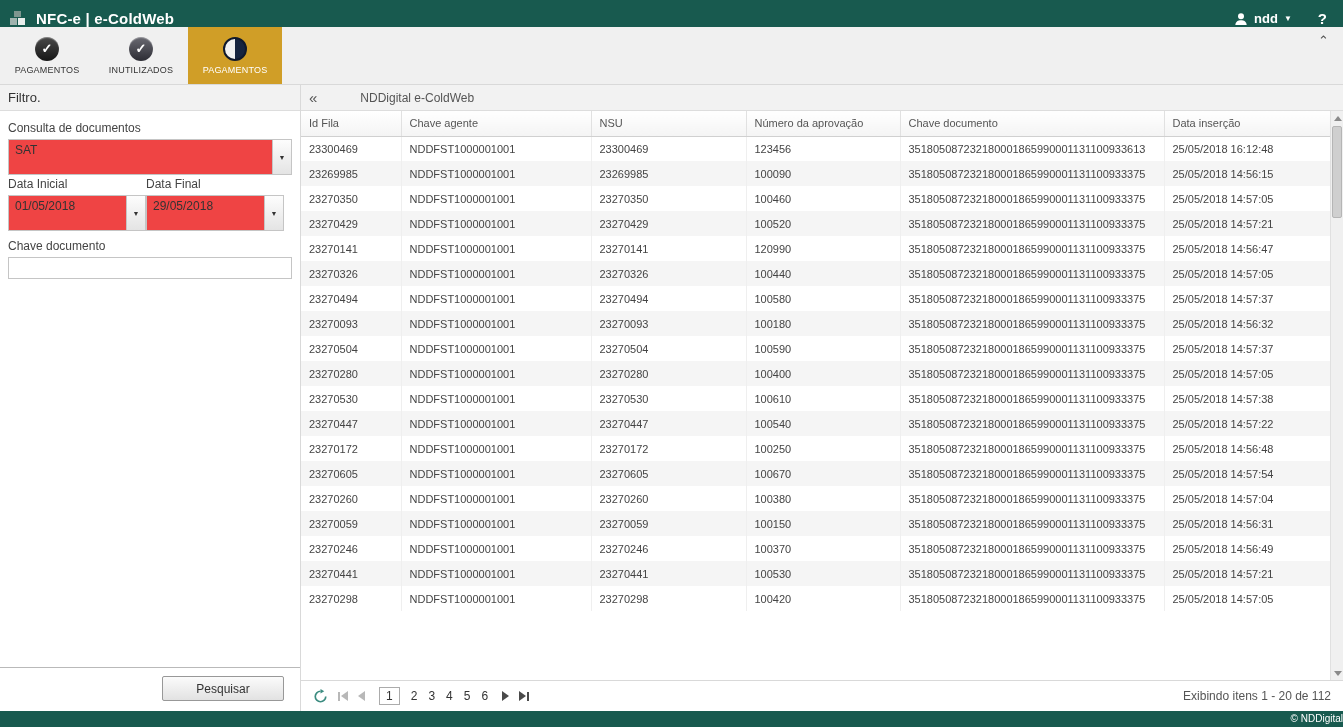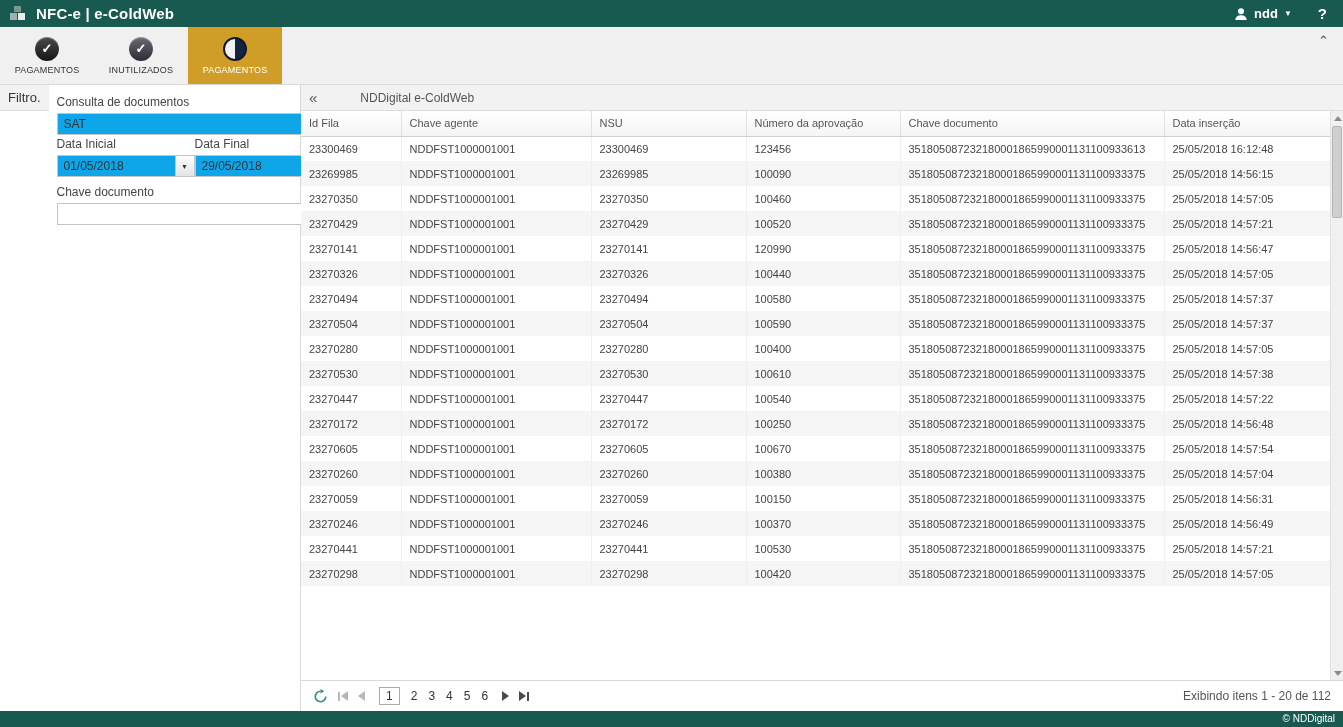--- a/index.html
+++ b/index.html
@@ -1,19 +1,19 @@
 <!DOCTYPE html>
 <html><head>
 <meta charset="utf-8">
 <style>
   * { margin:0; padding:0; box-sizing:border-box; }
   html,body { width:1343px; height:727px; overflow:hidden; font-family:"Liberation Sans", sans-serif; background:#fff; }
 
   
-  .topbar { height:27px; background:#185a4f; display:flex; align-items:center; padding:0 10px; color:#fff; }
+  .topbar { height:27px; background:#185a4f; display:flex; align-items:flex-end; padding:0 10px; color:#fff; }
   .logo { width:18px; height:16px; position:relative; margin-right:8px; }
   .logo i { position:absolute; background:#cfd8d5; }
   .logo i:nth-child(1){ left:0; top:7px; width:7px; height:7px; background:#9fb3ae;}
   .logo i:nth-child(2){ left:8px; top:7px; width:7px; height:7px; background:#e8eeec;}
   .logo i:nth-child(3){ left:4px; top:0; width:7px; height:6px; background:#7d968f;}
   .app-title { font-size:15px; font-weight:bold; letter-spacing:.2px; }
   .topbar-right { margin-left:auto; display:flex; align-items:center; gap:8px; }
   .user-chip { display:flex; align-items:center; gap:6px; cursor:pointer; }
   .user-name { font-size:13px; font-weight:bold; }
   .caret { font-size:8px; line-height:1; }
@@ -29,27 +29,27 @@
            display:flex; align-items:center; justify-content:center; font-size:13px; font-weight:bold;
            box-shadow:inset 0 1px 1px rgba(255,255,255,.35); }
   .badge.inut { background:linear-gradient(#6a6a72,#2c2c34); }
   .badge.pay { background:linear-gradient(90deg,#f2f2f2 50%, #16243f 50%); border:2px solid #10192c; box-shadow:none; }
   .toolbar-collapse { margin-left:auto; align-self:flex-start; padding:6px 14px; color:#555; font-size:13px; cursor:pointer; }
 
   
   .content { display:flex; height:626px; }
 
   
-  .sidebar { width:301px; border-right:1px solid #d9d9d9; display:flex; flex-direction:row; background:#fff; }
+  .sidebar { width:301px; border-right:1px solid #d9d9d9; display:flex; flex-direction:column; background:#fff; }
   .sidebar-header { height:26px; background:#f2f2f2; border-bottom:1px solid #ddd; line-height:26px; padding:0 8px;
                     font-size:13px; color:#333; }
   .sidebar-body { flex:1; padding:8px; }
   .field-label { display:block; font-size:12px; color:#444; margin:8px 0 4px; }
   .field-label:first-child { margin-top:2px; }
-  .combo { display:flex; height:22px; border:1px solid #c5c5c5; background:#0ea5e9; cursor:pointer; }
+  .combo { display:flex; height:36px; border:1px solid #c5c5c5; background:#ef4444; cursor:pointer; }
   .combo-value { flex:1; font-size:12px; color:#333; padding:3px 6px; overflow:hidden; white-space:nowrap; }
   .combo-trigger { width:19px; border-left:1px solid #c5c5c5; background:linear-gradient(#fdfdfd,#e4e4e4);
                    display:flex; align-items:center; justify-content:center; font-size:7px; color:#333; }
   .dates-row { display:flex; }
   .date-col { width:138px; }
   .text-input { width:100%; height:22px; border:1px solid #c5c5c5; font-size:12px; padding:0 6px;
                 font-family:"Liberation Sans", sans-serif; }
   .sidebar-footer { border-top:1px solid #b9b9b9; padding:8px 16px 10px; display:flex; }
   .search-btn { margin-left:auto; width:122px; height:25px; background:linear-gradient(#fbfbfb,#e2e2e2);
                 border:1px solid #989898; border-radius:2px; font-size:12px; color:#333; cursor:pointer;
@@ -89,21 +89,21 @@
   .nav-btn.enabled { color:#4a4a4a; }
   .nav-bar { width:2px; height:9px; background:currentColor; }
   .tri-l { width:0; height:0; border-top:5px solid transparent; border-bottom:5px solid transparent; border-right:7px solid currentColor; }
   .tri-r { width:0; height:0; border-top:5px solid transparent; border-bottom:5px solid transparent; border-left:7px solid currentColor; }
   .pages { display:flex; align-items:center; gap:11px; margin:0 4px; }
   .page-num { font-size:12px; color:#333; cursor:pointer; }
   .page-num.current { border:1px solid #ababab; background:#fff; padding:1px 6px; }
   .pager-status { margin-left:auto; font-size:12px; color:#555; }
 
   
-  .footer { height:16px; background:#185a4f; color:#fff; font-size:10px; line-height:16px; text-align:right; padding-right:8px; }
+  .footer { height:16px; background:#185a4f; color:#fff; font-size:10px; line-height:16px; text-align:right; padding-right:0; }
 </style>
 </head>
 <body>
 
 <div class="topbar">
   <span class="logo">
       <i></i>
       <i></i>
       <i></i>
     </span>
@@ -248,20 +248,28 @@
               <td>351805087232180001865990001131100933375</td>
               <td>25/05/2018 14:57:05</td>
             </tr>
             <tr>
               <td>23270494</td>
               <td>NDDFST1000001001</td>
               <td>23270494</td>
               <td>100580</td>
               <td>351805087232180001865990001131100933375</td>
               <td>25/05/2018 14:57:37</td>
+            </tr>
+            <tr>
+              <td>23270093</td>
+              <td>NDDFST1000001001</td>
+              <td>23270093</td>
+              <td>100180</td>
+              <td>351805087232180001865990001131100933375</td>
+              <td>25/05/2018 14:56:32</td>
             </tr>
             <tr>
               <td>23270504</td>
               <td>NDDFST1000001001</td>
               <td>23270504</td>
               <td>100590</td>
               <td>351805087232180001865990001131100933375</td>
               <td>25/05/2018 14:57:37</td>
             </tr>
             <tr>

